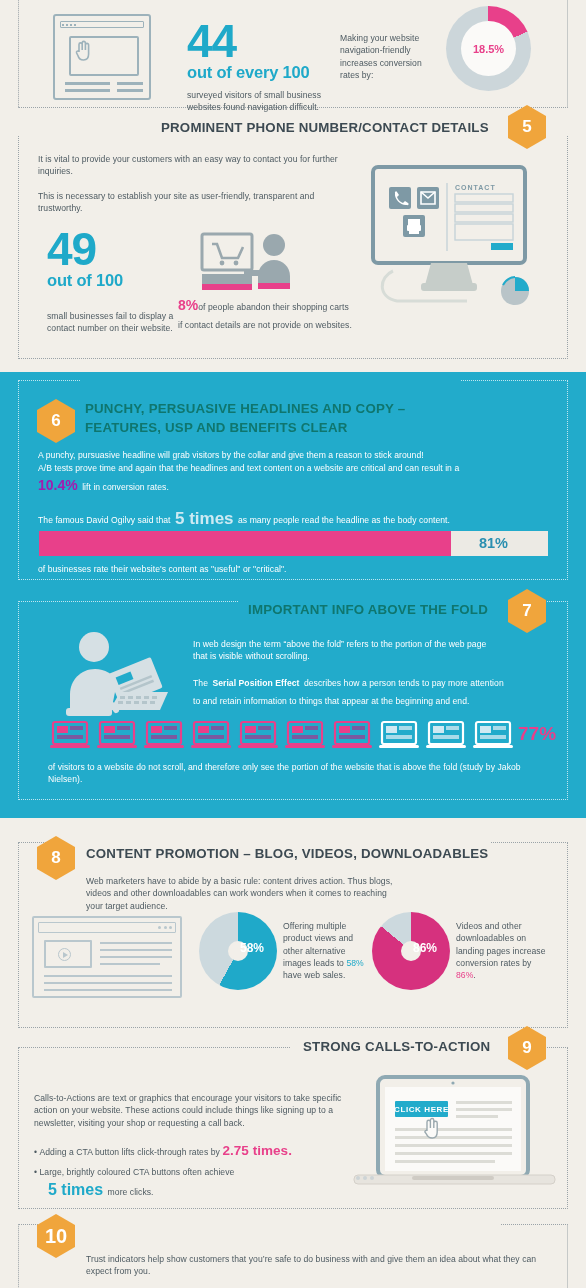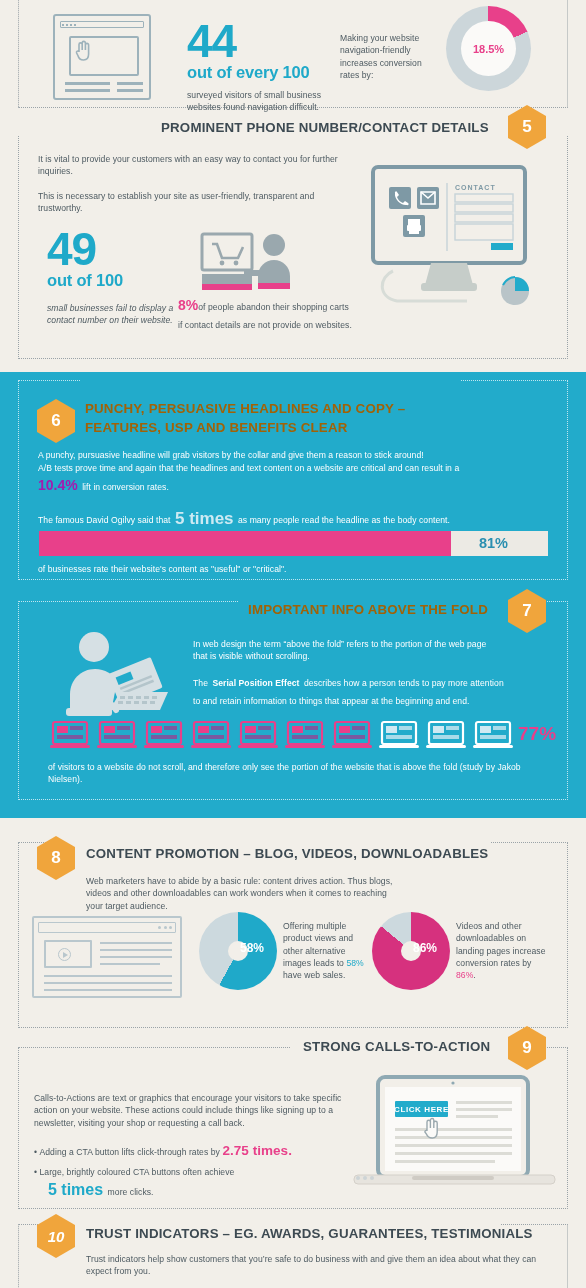--- a/index.html
+++ b/index.html
@@ -32,21 +32,21 @@
     color: #ffffff;
     letter-spacing: .05px;
   }
   .sec-title {
     font-size: 13.3px;
     font-weight: bold;
     letter-spacing: .2px;
     color: #3d4a52;
     white-space: nowrap;
   }
-  .sec-title-w { color: #a16207; }
+  .sec-title-w { color: #0f766e; }
 
   
   .dotted-box {
     position: absolute;
     border: 1px dotted #9aa3a8;
     border-radius: 1px;
   }
   .dotted-box.w { border-color: #bfe6f0; }
 
   
@@ -211,21 +211,21 @@
   <div class="hex" style="left:508px; top:105px;">
     <span>5</span>
   </div>
 
   <div class="body-text" style="position:absolute; left:38px; top:153px; width:300px;">It is vital to provide your customers with an easy way to contact you for further inquiries.</div>
   <div class="body-text" style="position:absolute; left:38px; top:190px; width:290px;">This is necessary to establish your site as user-friendly, transparent and trustworthy.</div>
 
   <div style="position:absolute; left:47px; top:232px; width:150px;">
     <div class="bignum">49</div>
     <div class="bigsub" style="margin-top:4px;">out of 100</div>
-    <div class="body-text" style="margin-top:12px; width:130px;font-style:italic;">small businesses fail to display a contact number on their website.</div>
+    <div class="body-text" style="margin-top:20px; width:130px;">small businesses fail to display a contact number on their website.</div>
   </div>
 
   <div id="cart-person">
     <svg viewBox="0 0 100 66" width="100" height="66">
       <rect x="4" y="2" width="50" height="36" rx="2" fill="none" stroke="#9aa8ae" stroke-width="3"></rect>
       <g stroke="#9aa8ae" stroke-width="2.6" fill="none">
         <path d="M14 12 h5 l5 14 h16 l5-11"></path>
         <circle cx="24" cy="31" r="2.4" fill="#9aa8ae" stroke="none"></circle>
         <circle cx="38" cy="31" r="2.4" fill="#9aa8ae" stroke="none"></circle>
       </g>
@@ -524,18 +524,17 @@
       <g transform="translate(72,42)">
         <path d="M3 14 V5 a1.7 1.7 0 0 1 3.4 0 V11 V3.2 a1.7 1.7 0 0 1 3.4 0 V11 V6 a1.7 1.7 0 0 1 3.4 0 V15 c0 4-2 6-5 6 -3.5 0-5-2-5.8-4 L0.9 15 a1.4 1.4 0 0 1 2.1-1.4z" fill="#fbfaf8" stroke="#9aa8ae" stroke-width="1.4"></path>
       </g>
     </svg>
   </div>
 
   <div class="dotted-box" style="left:18px; top:1224px; width:550px; height:90px; border-bottom:none;"></div>
   <div style="position:absolute; left:60px; top:1218px; width:440px; height:16px; background:#f2efe9;"></div>
 
   <div class="hex" style="left:37px; top:1214px;">
-    <span class="small-num" style="font-size:15px;font-style:italic;">10</span>
-  </div>
-  <div class="sec-title" style="position:absolute; left:86px; top:1226px;">TRUST INDICATORS – EG. AWARDS, GUARANTEES, TESTIMONIALS</div>
+    <span class="small-num" style="font-size:20px;">10</span>
+  </div>
   <div class="body-text" style="position:absolute; left:86px; top:1253px; width:465px;">Trust indicators help show customers that you’re safe to do business with and give them an idea about what they can expect from you.</div>
 
 </div>
 
 </body></html>

